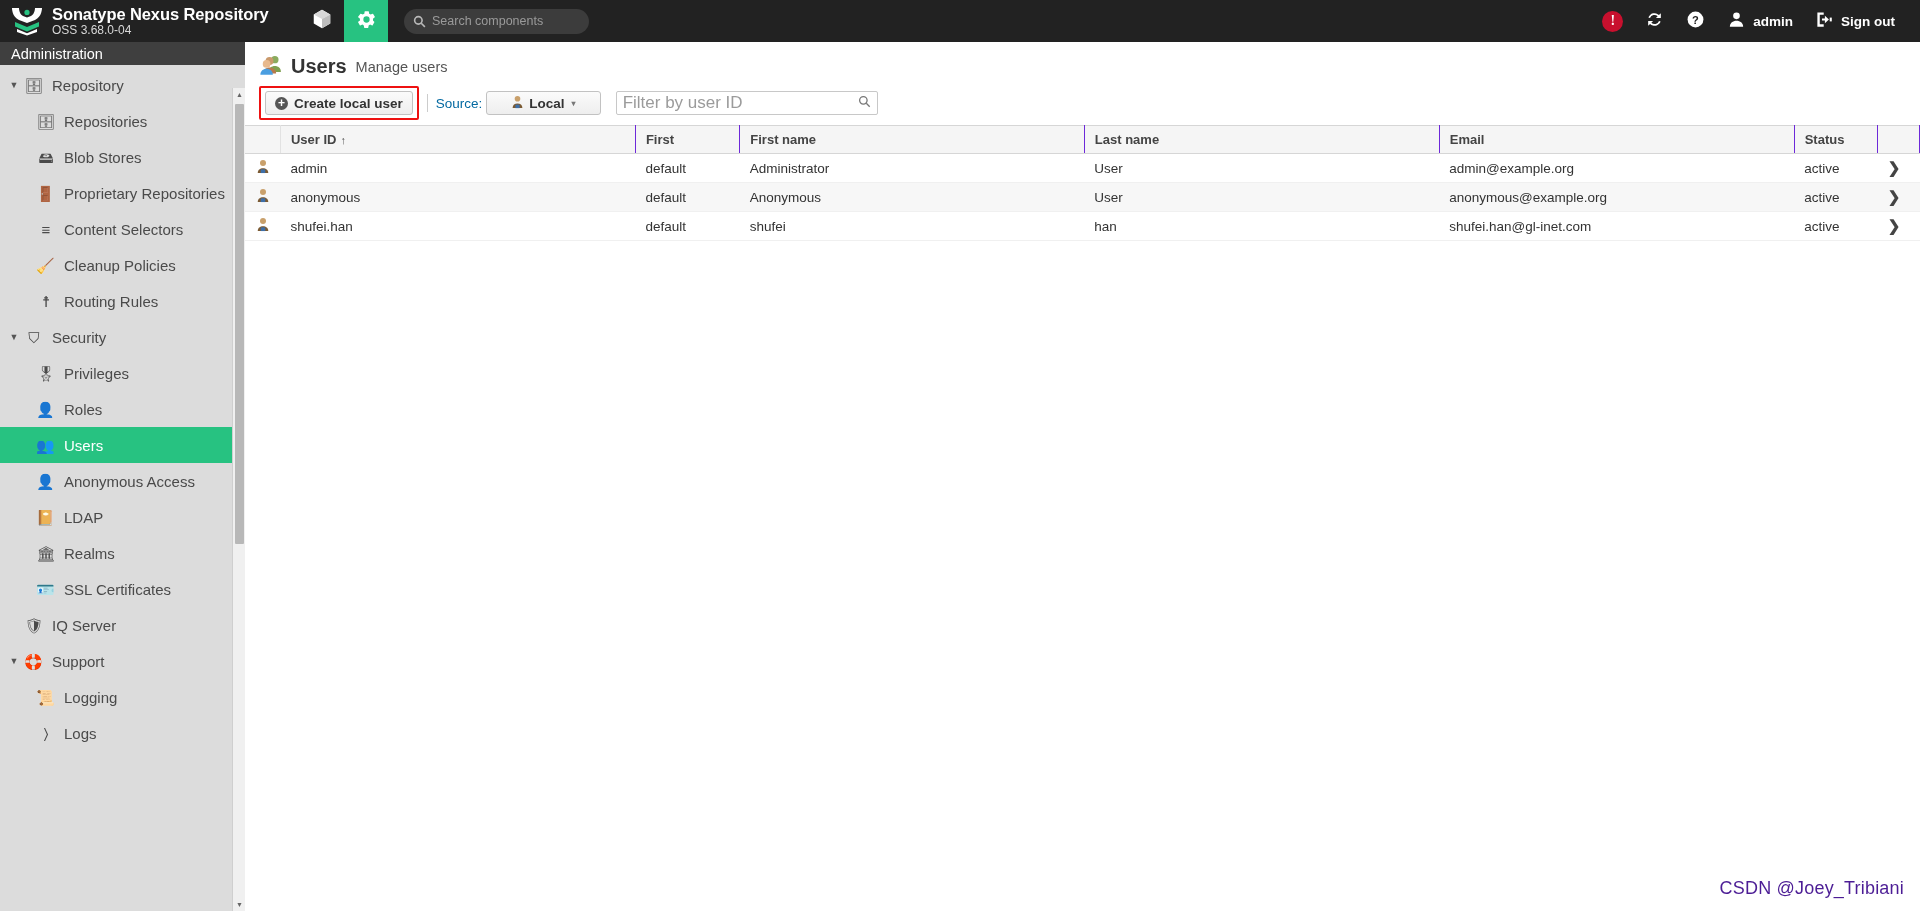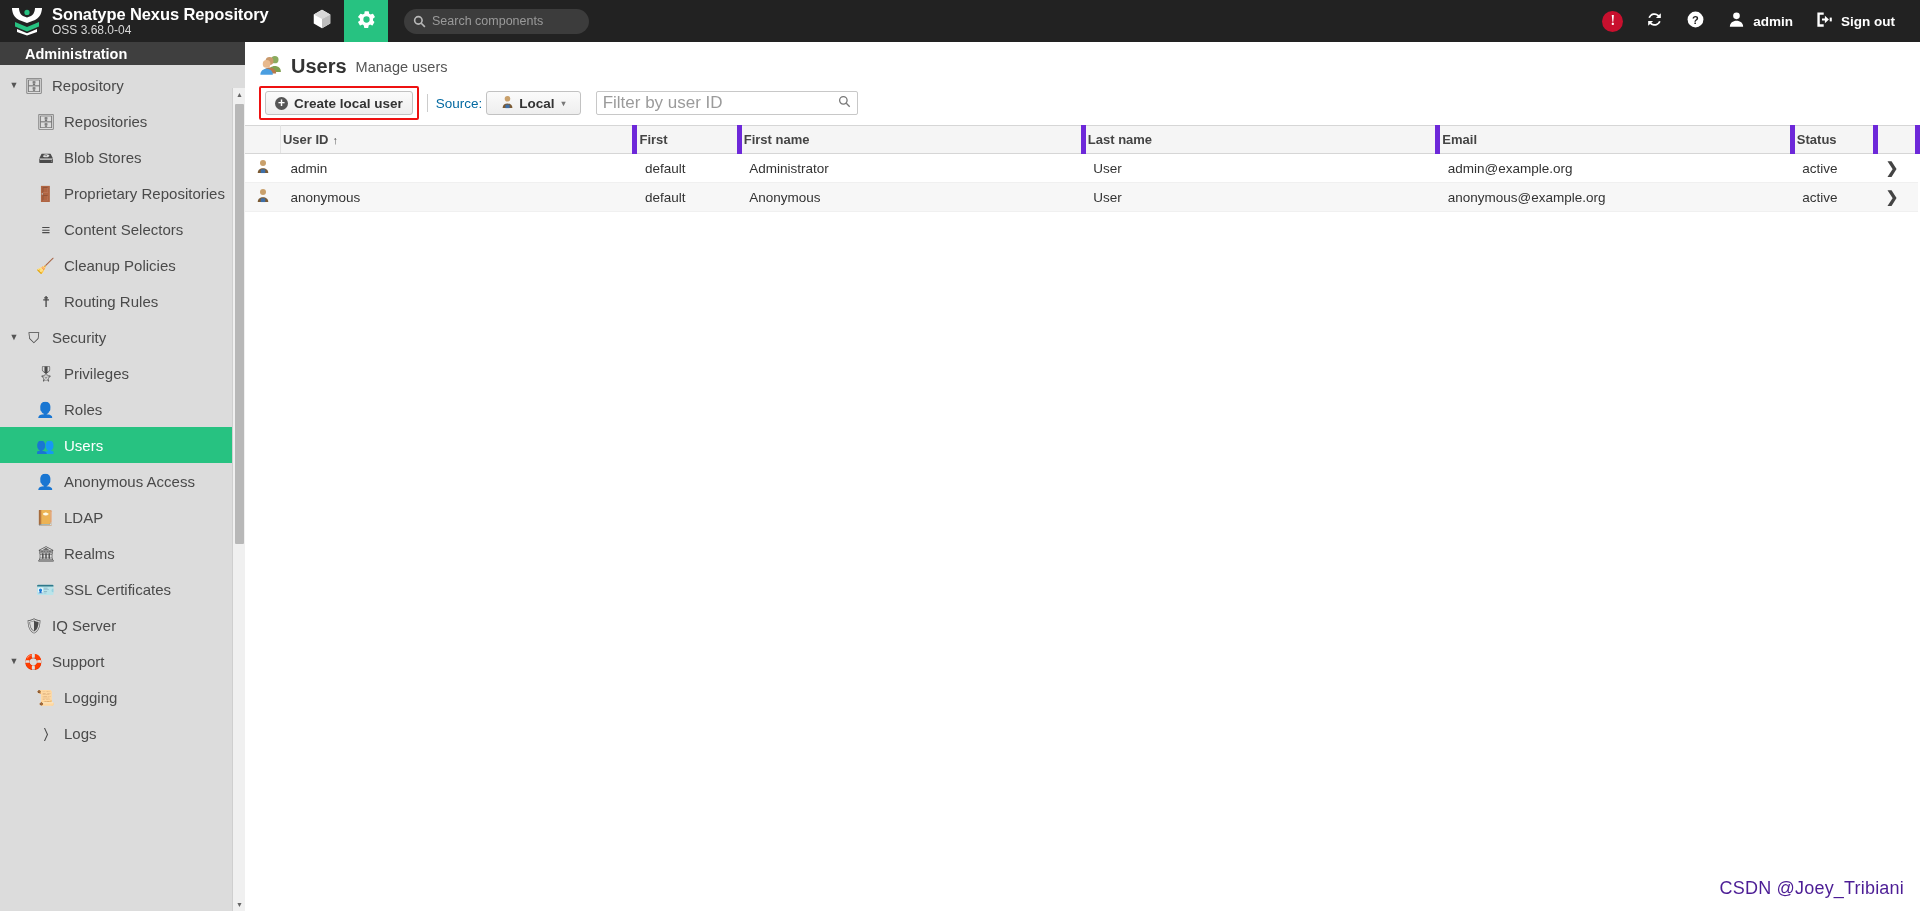--- a/index.html
+++ b/index.html
@@ -55,22 +55,22 @@
 
   
   .body-wrap { flex: 1; display: flex; min-height: 0; position: relative; }
 
   
   .sidebar {
     width: 245px; flex: 0 0 245px; background: #dcdcdc; display: flex; flex-direction: column;
     position: relative;
   }
   .admin-bar {
-    background: #3f3f3f; color: #ffffff; font-size: 14.5px; font-weight: bold;
-    height: 23px; display: flex; align-items: center; padding-left: 25px;
+    background: #3f3f3f; color: #ffffff; font-size: 14.5px; font-weight: normal;
+    height: 23px; display: flex; align-items: center; padding-left: 11px;
     flex: 0 0 23px;
   }
   .nav-scroll { flex: 1; position: relative; overflow: hidden; }
   .nav-list { padding-top: 2px; }
   .nav-item {
     display: flex; align-items: center; height: 36px; cursor: pointer;
     color: #4a4a4a; font-size: 15px; position: relative;
   }
   .nav-item.lvl0 { padding-left: 6px; }
   .nav-item.lvl1 { padding-left: 35px; }
@@ -122,42 +122,42 @@
   .plus-ico {
     width: 13px; height: 13px; border-radius: 50%; background: #555555;
     display: inline-flex; align-items: center; justify-content: center;
     color: #ffffff; font-size: 12px; font-weight: bold; line-height: 11px;
   }
   .tb-sep { width: 1px; height: 18px; background: #cccccc; margin: 0 8px; }
   .tb-label { font-size: 13.5px; color: #0369a1; margin-right: 4px; }
   .source-select {
     display: inline-flex; align-items: center; gap: 5px;
     background: linear-gradient(#fbfbfb,#eeeeee); border: 1px solid #c2c2c2;
-    border-radius: 3px; padding: 3px 14px; height: 24px; cursor: pointer;
+    border-radius: 3px; padding: 3px 24px; height: 24px; cursor: pointer;
     font-size: 13.5px; font-weight: bold; color: #333333;
   }
   .caret-dn { font-size: 8px; color: #777; margin-left: 2px; }
   .filter-box {
     display: flex; align-items: center; margin-left: 15px; border: 1px solid #c8c8c8;
     border-radius: 2px; height: 24px; width: 262px; background: #fff; padding: 0 6px;
   }
   .filter-input {
     border: 0; outline: none; flex: 1; font-size: 17px; color: #333;
     font-family: "Liberation Sans", sans-serif; background: transparent;
   }
   .filter-input::placeholder { color: #9b9b9b; }
 
   
   .grid { flex: 1; min-height: 0; display: flex; flex-direction: column; }
   table.users { width: 100%; border-collapse: collapse; table-layout: fixed; }
   table.users thead th {
     background: #f5f5f5; border-top: 1px solid #d6d6d6; border-bottom: 1px solid #d6d6d6;
-    border-right: 5px solid #6d28d9;
+    border-right: 1px solid #6d28d9;
     font-size: 13px; font-weight: bold; color: #444444; text-align: left;
-    padding: 6px 2px; height: 26px; white-space: nowrap;
+    padding: 6px 10px; height: 26px; white-space: nowrap;
   }
   table.users thead th.c-ico { width: 34px; padding: 0; border-right: 1px solid #e2e2e2; }
   table.users tbody td {
     font-size: 13.5px; color: #333333; padding: 5px 10px; height: 26px;
     border-bottom: 1px solid #f0f0f0; white-space: nowrap; overflow: hidden;
     text-overflow: ellipsis;
   }
   table.users tbody tr.alt { background: #f7f7f7; }
   table.users tbody tr { cursor: pointer; }
   td.c-ico { text-align: center; padding: 0 !important; font-size: 13px; }
@@ -458,20 +458,34 @@
                     <rect x="4.6" y="11" width="4.8" height="4" fill="#3e6fa8"></rect>
                   </svg></td>
                 <td>anonymous</td>
                 <td>default</td>
                 <td>Anonymous</td>
                 <td>User</td>
                 <td>anonymous@example.org</td>
                 <td>active</td>
                 <td class="c-chev"><span class="chev">❯</span></td>
               </tr>
+              <tr>
+                <td class="c-ico"><svg width="14" height="15" viewBox="0 0 14 16">
+                    <circle cx="7" cy="4.3" r="3.2" fill="#c9a06b"></circle>
+                    <path d="M1.4 14.8c0-3.3 2.5-5 5.6-5s5.6 1.7 5.6 5z" fill="#7a5a33"></path>
+                    <rect x="4.6" y="11" width="4.8" height="4" fill="#3e6fa8"></rect>
+                  </svg></td>
+                <td>shufei.han</td>
+                <td>default</td>
+                <td>shufei</td>
+                <td>han</td>
+                <td>shufei.han@gl-inet.com</td>
+                <td>active</td>
+                <td class="c-chev"><span class="chev">❯</span></td>
+              </tr>
             </tbody>
         </table>
       </div>
 
     </div>
 
     <div class="watermark">CSDN @Joey_Tribiani</div>
   </div>
 </div>
 

